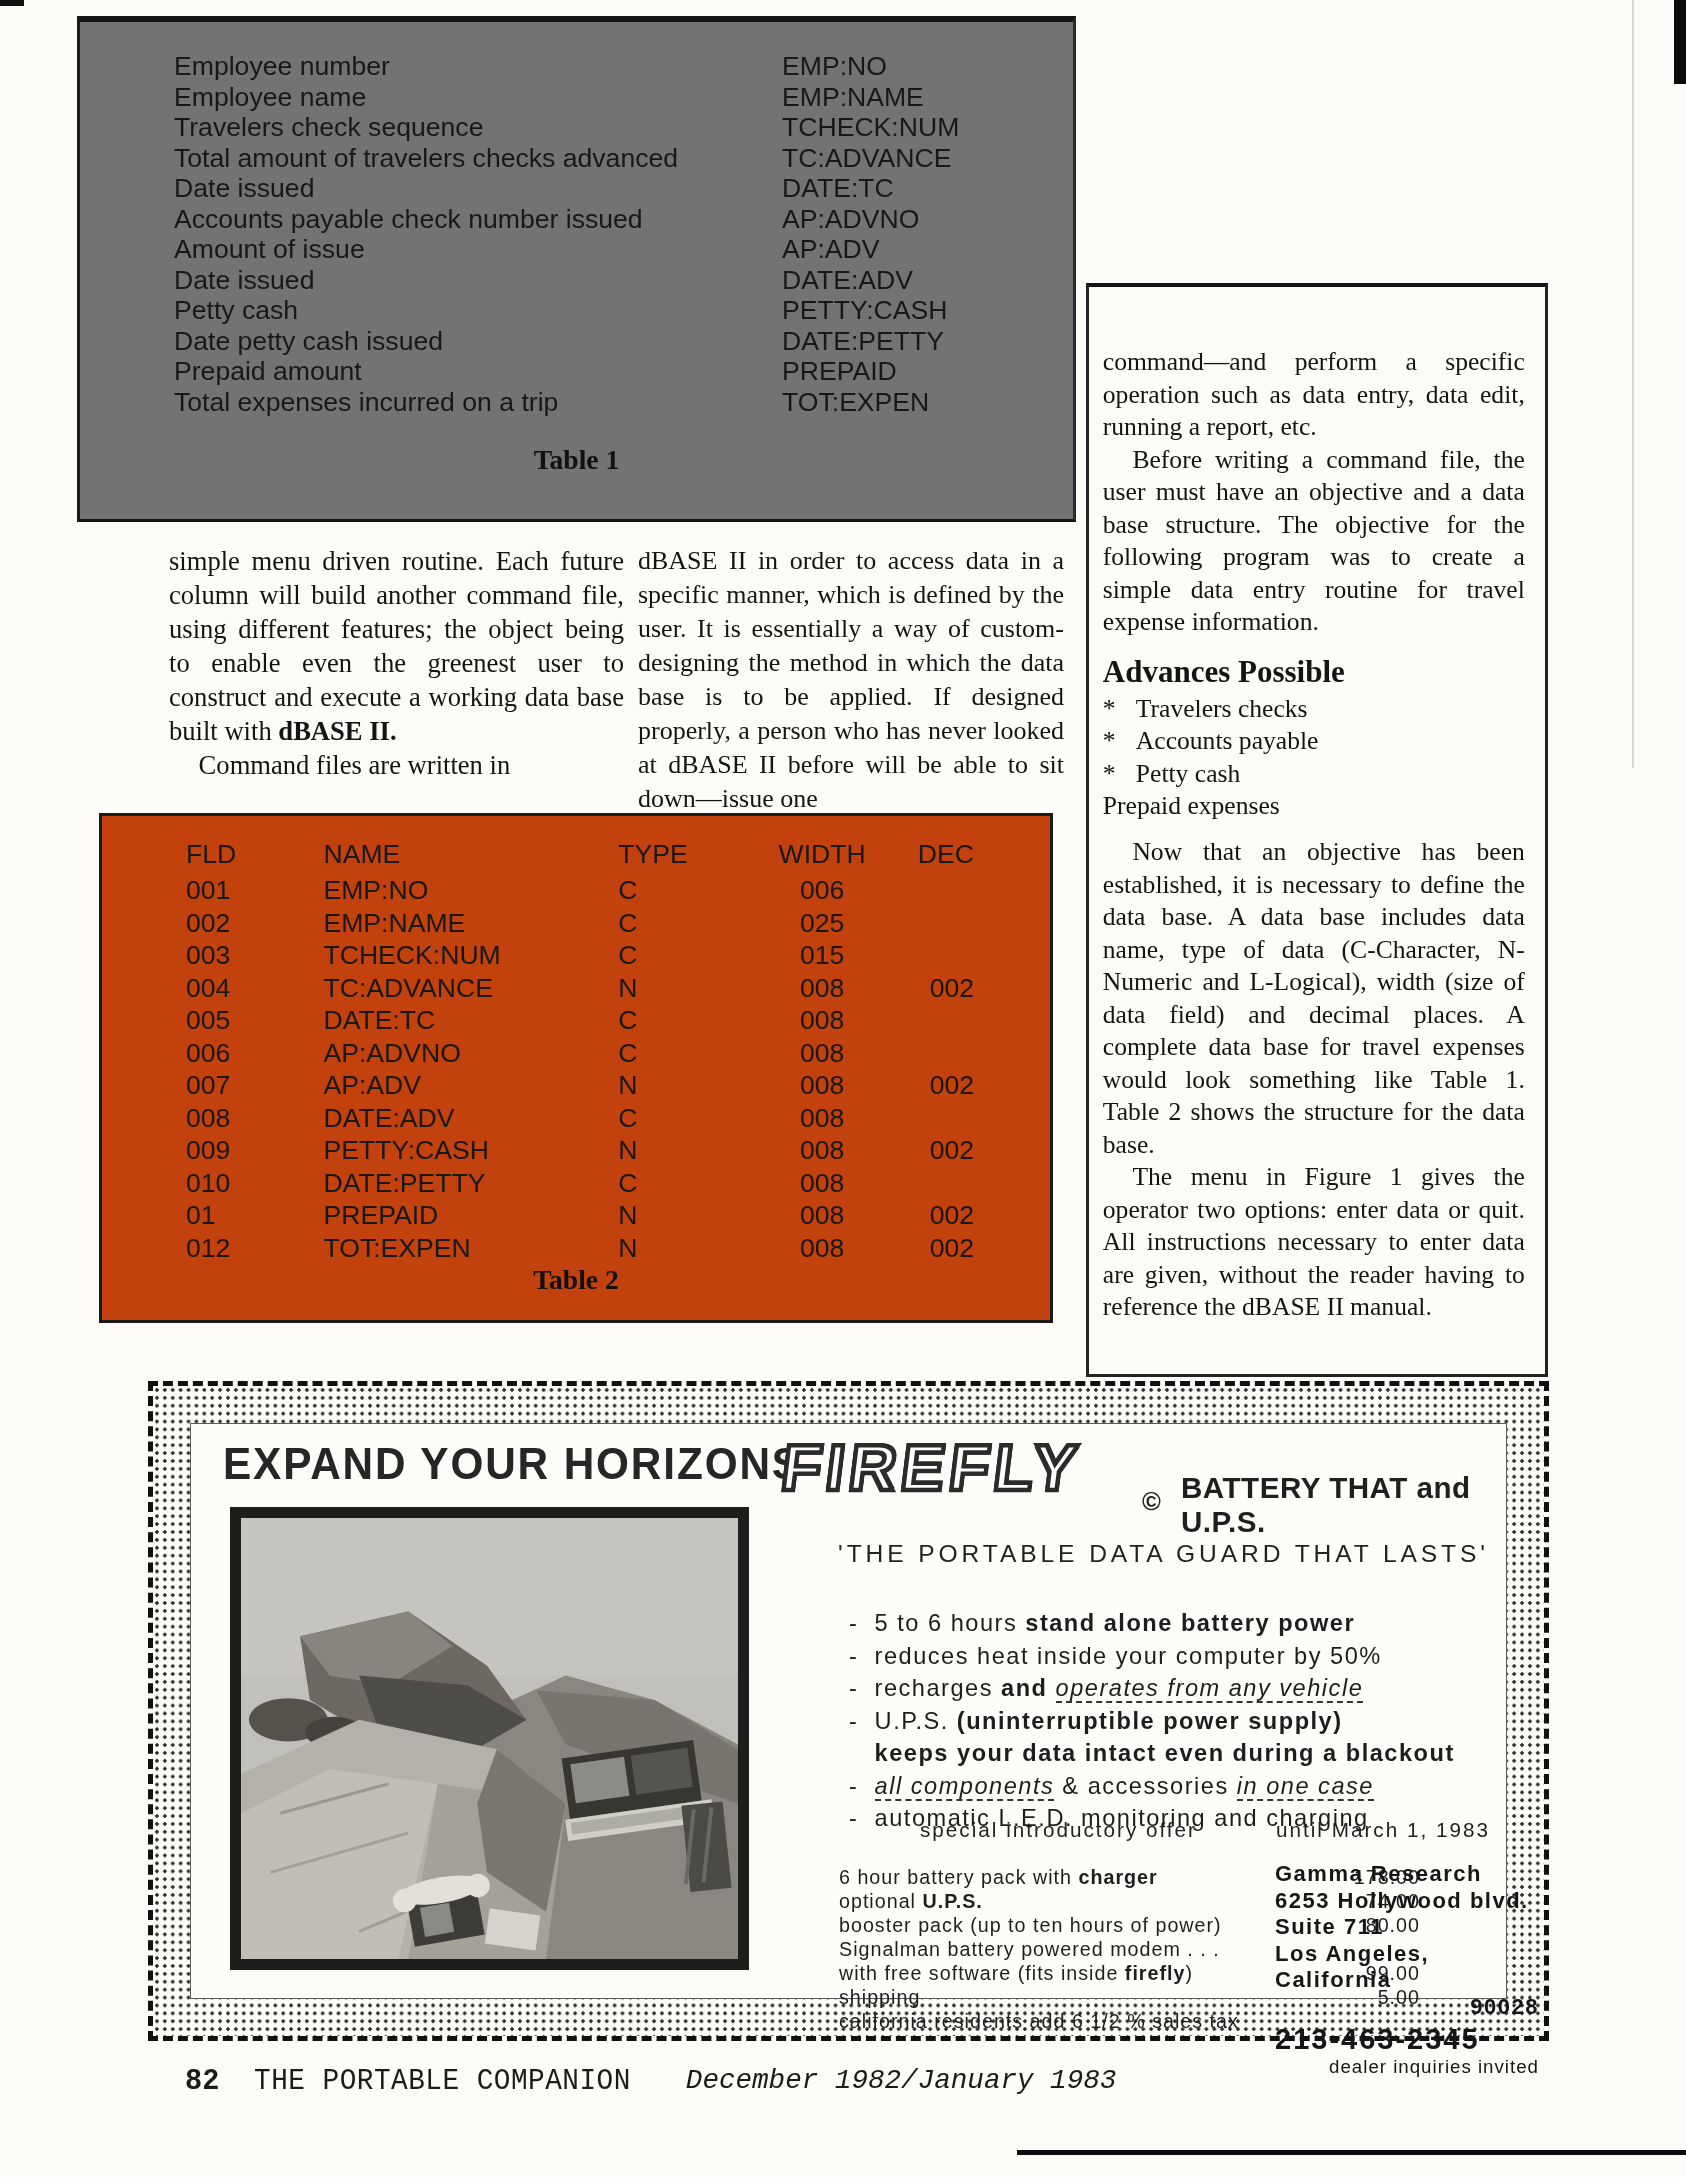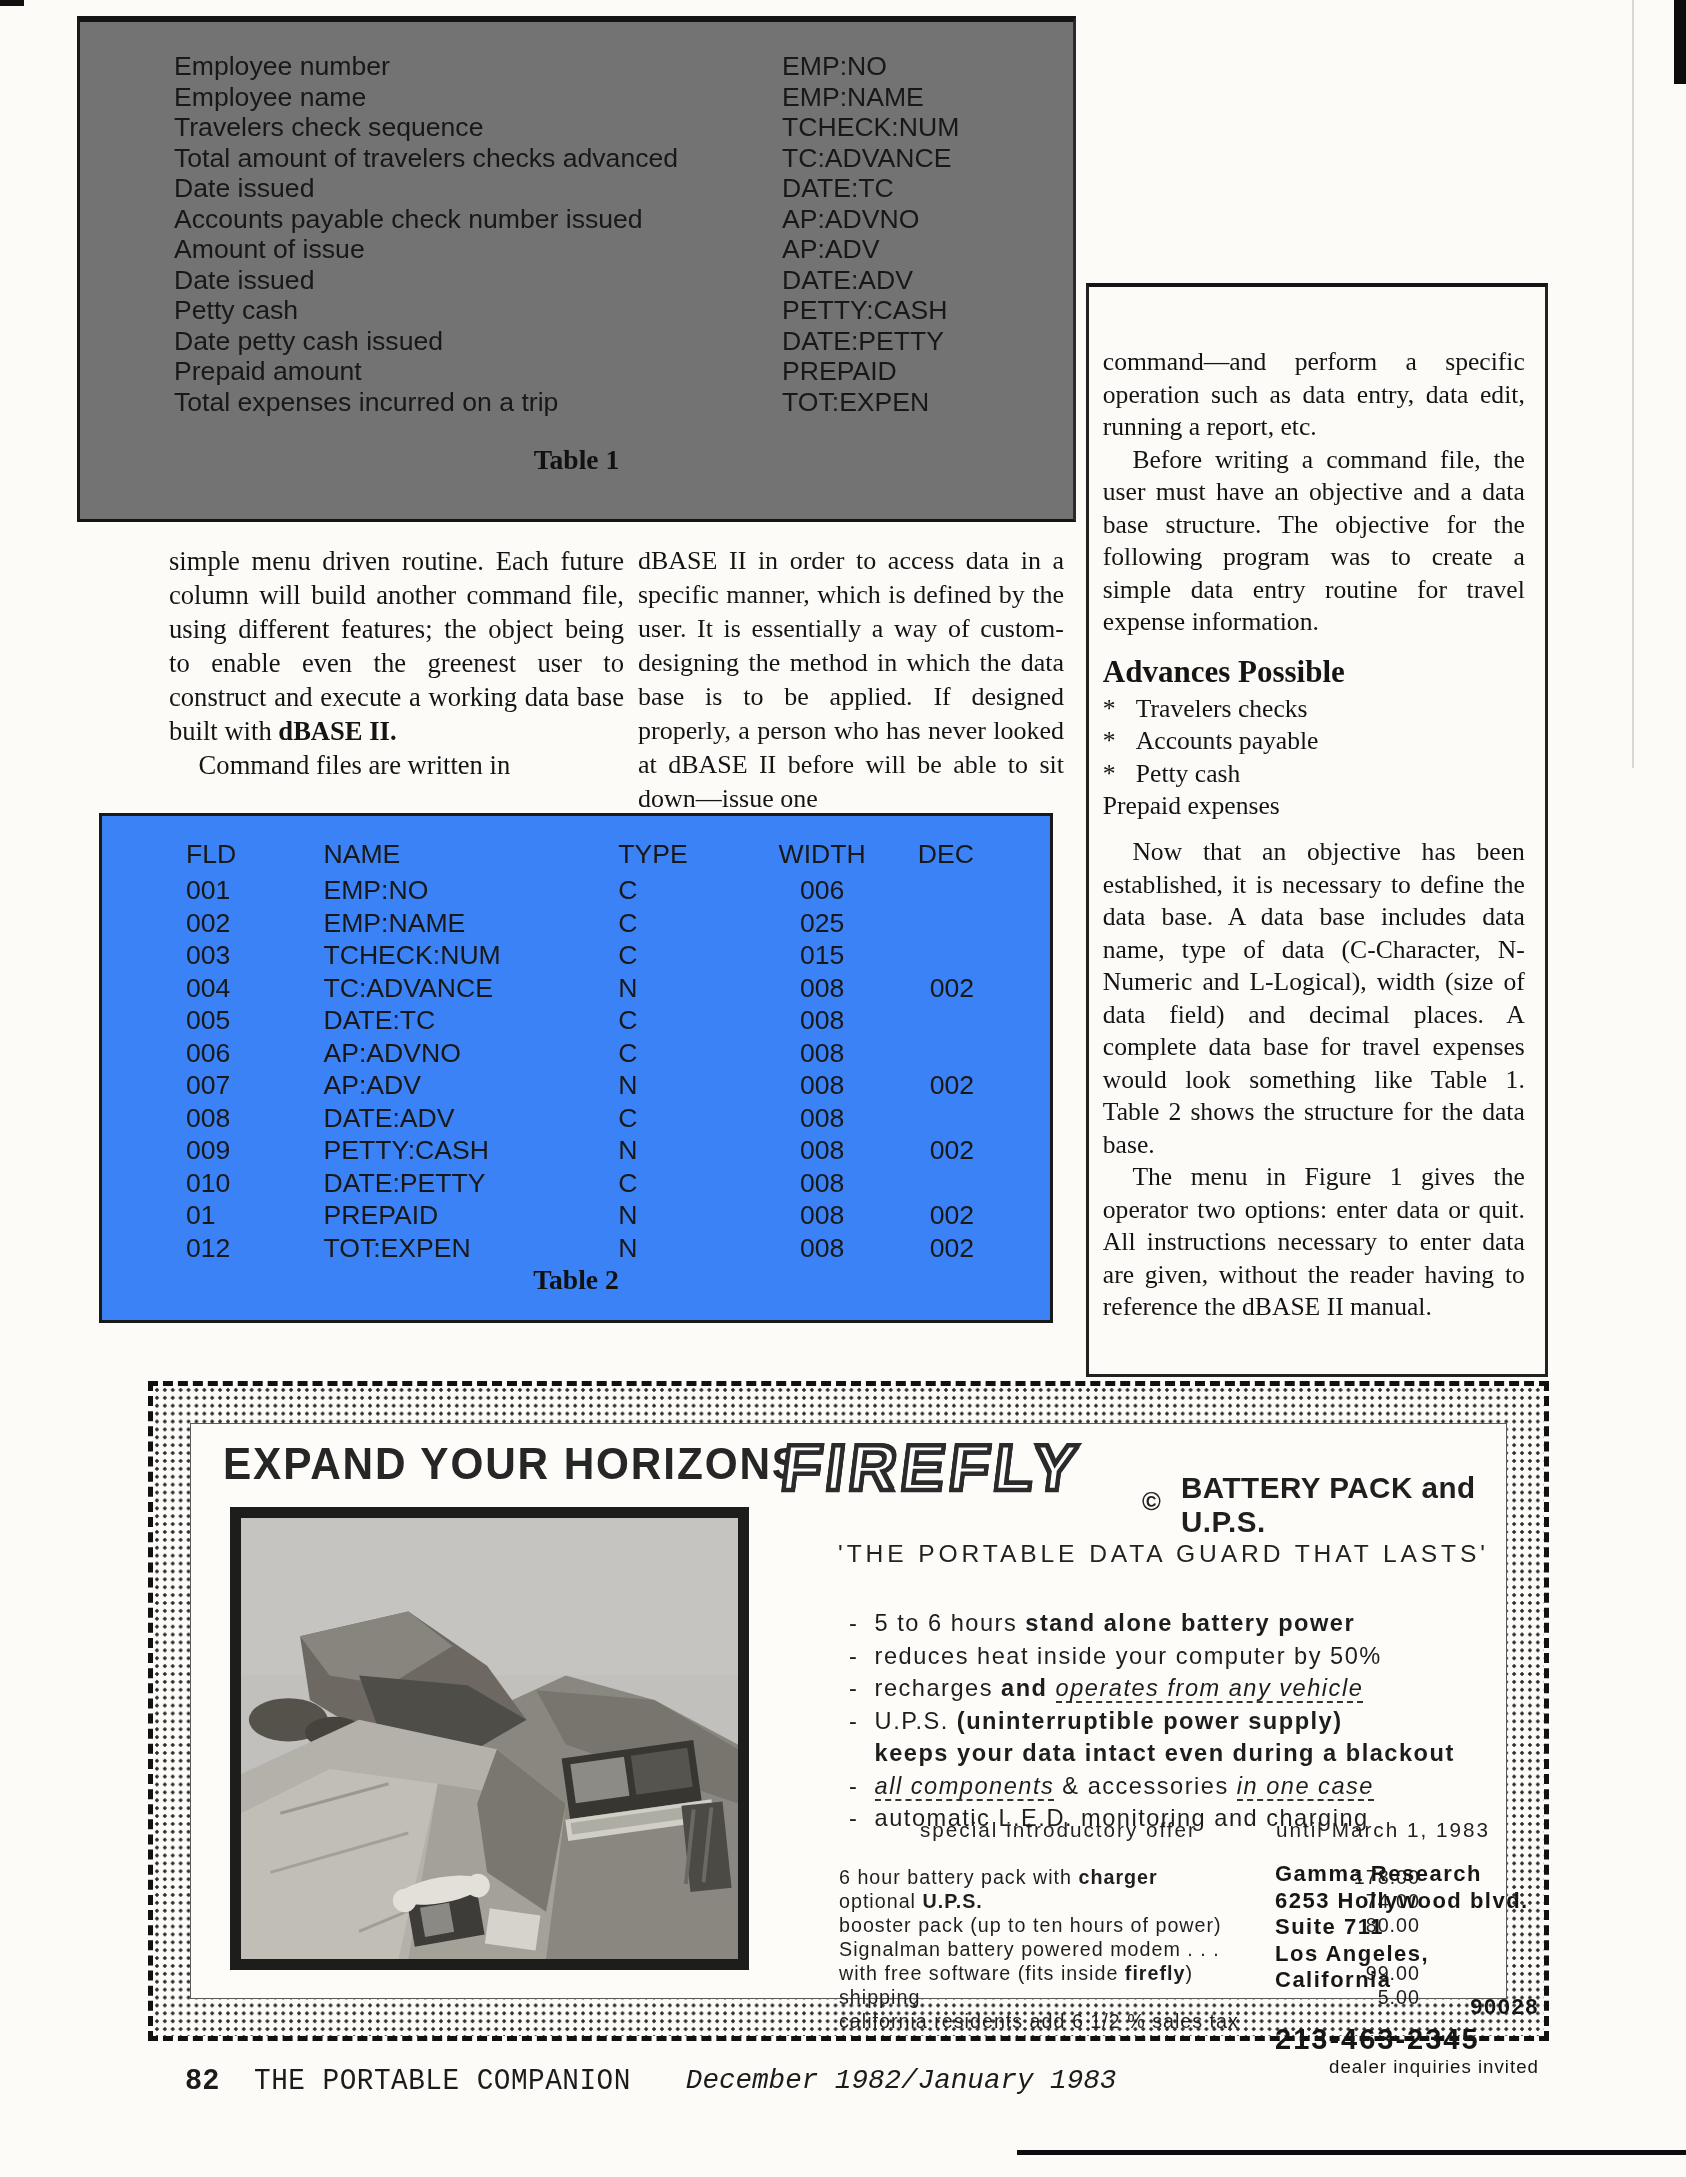--- a/index.html
+++ b/index.html
@@ -9,21 +9,21 @@
   
   .box1{left:77px;top:15.8px;width:993px;height:497px;
         border-top:6.9px solid #151515;border-left:3px solid #1a1a1a;
         border-right:3px solid #2a2a2a;border-bottom:3.9px solid #151515;background:#737373;}
   .t1-grid{position:absolute;left:94px;top:29.6px;width:867px;font-size:26.6px;line-height:30.5px;color:#181818;}
   .t1-row{display:flex;}
   .t1-label{width:608px;}
   .t1-field{width:256px;}
   .tbl-caption{position:absolute;left:0;width:100%;text-align:center;
         font-family:"Liberation Serif",serif;font-weight:700;font-size:27.6px;color:#111;}
-  .box2{left:99px;top:813px;width:948px;height:504px;border:3px solid #1a1a1a;background:#3b82f6;}
+  .box2{left:99px;top:813px;width:948px;height:504px;border:3px solid #1a1a1a;background:#c2410c;}
   .t2-grid{position:absolute;left:84px;top:21.7px;width:788px;font-size:26.6px;line-height:32.5px;color:#181818;}
   .t2-row{display:flex;}
   .c-fld{width:143px;}.c-name{width:276px;}.c-type{width:148px;text-align:left;padding-left:29.6px;}
   .c-width{width:128px;text-align:center;}.c-dec{width:94px;text-align:right;}
   .t2-head{margin-bottom:3.9px;}
   
   .serifcol{font-family:"Liberation Serif",serif;text-align:justify;color:#141414;}
   .col1{left:169px;top:544px;width:455px;font-size:26.6px;line-height:34px;}
   .col2{left:638px;top:544px;width:426px;font-size:26px;line-height:34px;}
   .box3{left:1086px;top:283px;width:456px;height:1087px;border:3px solid #222;border-top:4.9px solid #151515;
@@ -274,21 +274,21 @@
     </div>
     <div class="tbl-caption" style="top:448px;">Table 2</div>
   </div>
 
   <div class="abs adbox">
     <div class="ad-dots"></div>
     <div class="ad-inner">
       <div class="ad-headline">EXPAND YOUR HORIZONS</div>
       <div class="brand">FIREFLY</div>
       <div class="brand-mark">©</div>
-      <div class="brand-suffix">BATTERY PACK and U.P.S.</div>
+      <div class="brand-suffix">BATTERY THAT and U.P.S.</div>
       <div class="tagline">'THE PORTABLE DATA GUARD THAT LASTS'</div>
 
       <div class="photo-frame">
         <svg width="497" height="441" viewBox="0 0 505 448">
           <rect x="0" y="0" width="505" height="448" fill="#c7c6c1"></rect>
           <rect x="0" y="0" width="505" height="160" fill="#cbcac6"></rect>
 
           <polygon points="210,215 330,160 420,185 505,230 505,448 210,448" fill="#8d8a83"></polygon>
           <polygon points="300,175 420,185 505,235 505,290 330,230" fill="#75726b" opacity="0.8"></polygon>
 

